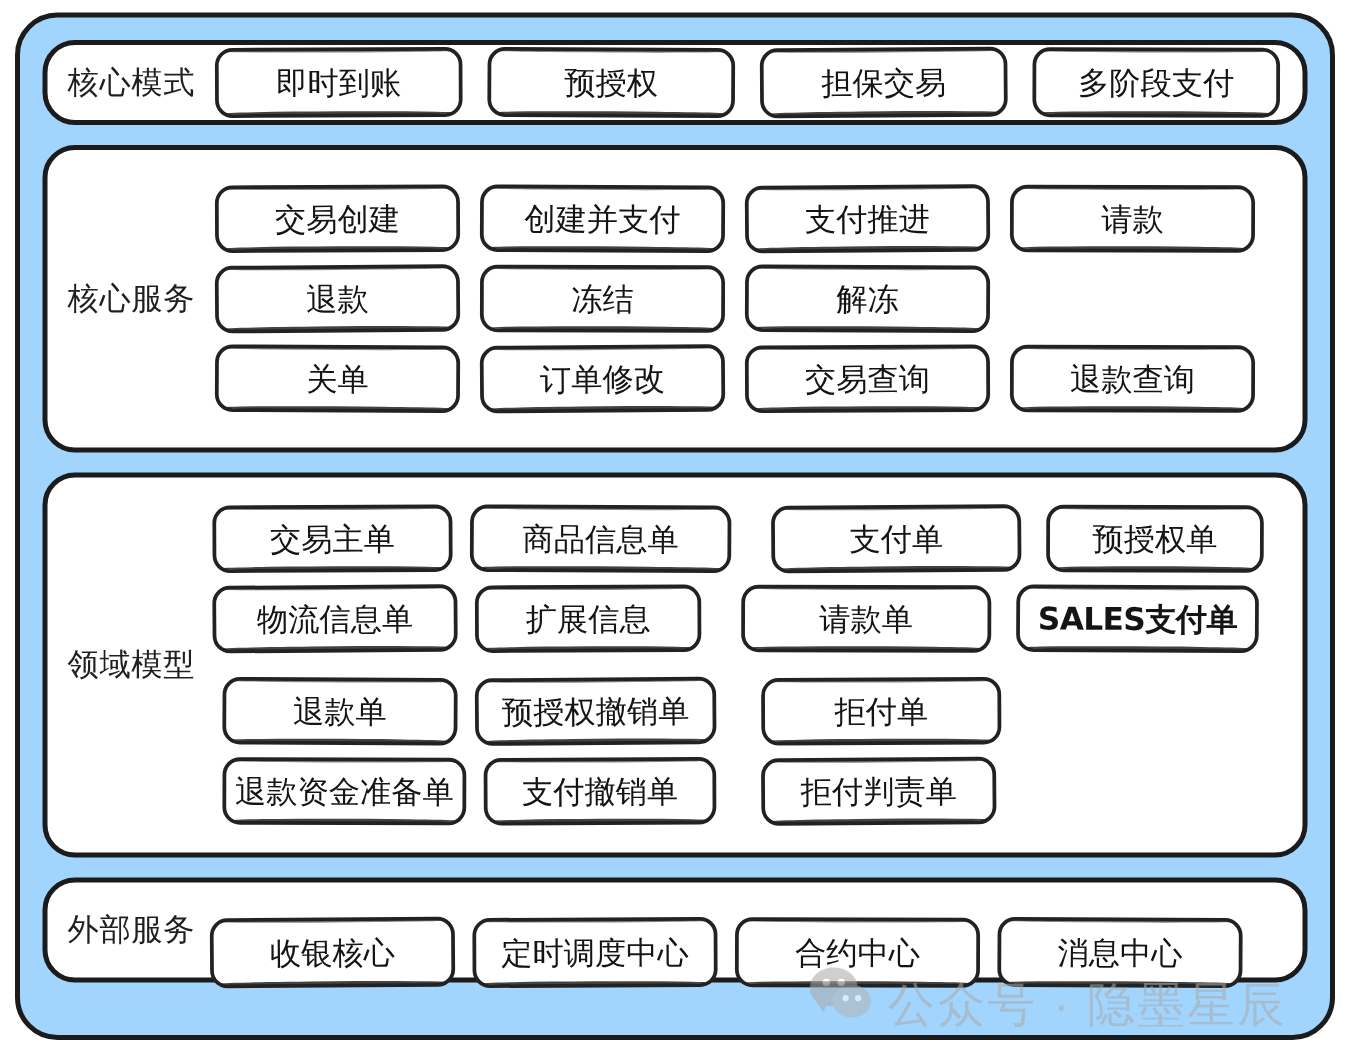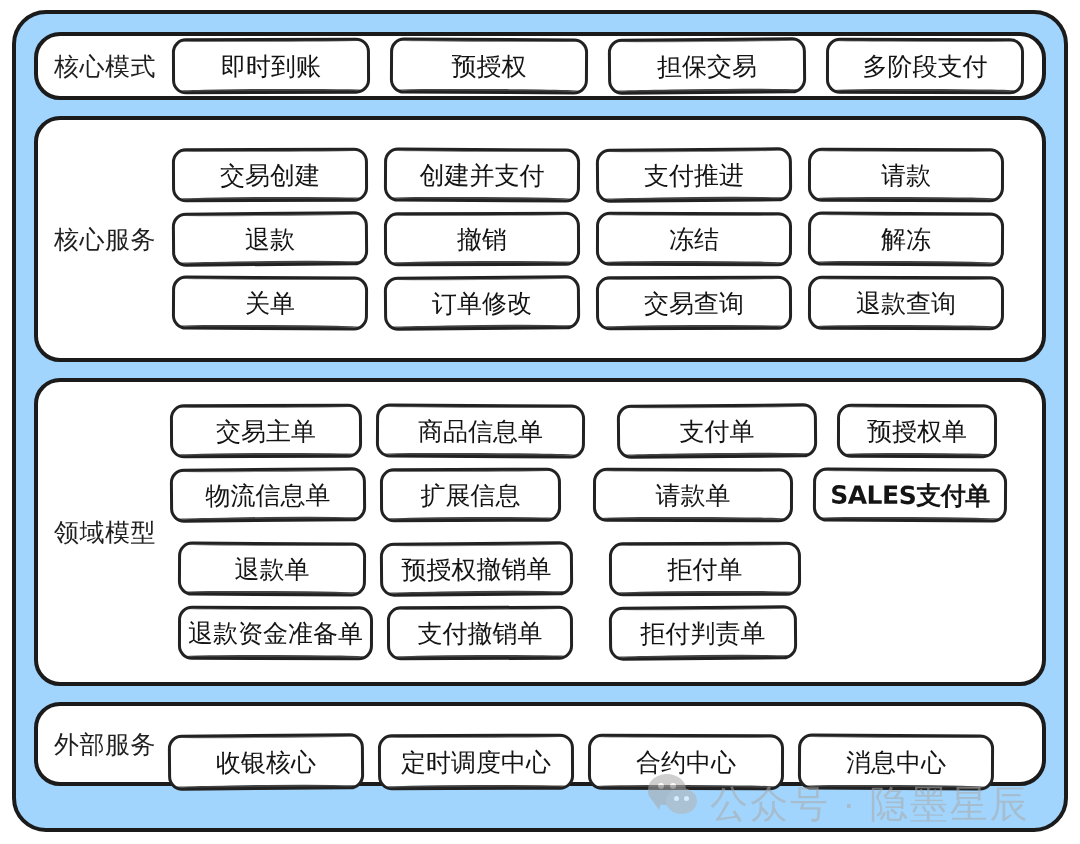--- a/index.html
+++ b/index.html
@@ -133,21 +133,21 @@
   .section-core-svc .row { gap: 16px; }
   .section-core-svc .node { width: 196px; height: 54px; }
 
   
   .section-domain .section-body { gap: 10px; padding-left: 4px; }
   .section-domain .row { gap: 14px; }
   .section-domain .node { height: 54px; }
   .domain-r1 .node:nth-child(1) { width: 192px; }
   .domain-r1 .node:nth-child(2) { width: 209px; }
   .domain-r1 .node:nth-child(3) { width: 200px; margin-left: 18px; }
-  .domain-r1 .node:nth-child(4) { width: 160px; margin-left: 6px; }
+  .domain-r1 .node:nth-child(4) { width: 174px; margin-left: 6px; }
   .domain-r2 .node:nth-child(1) { width: 196px; }
   .domain-r2 .node:nth-child(2) { width: 181px; }
   .domain-r2 .node:nth-child(3) { width: 200px; margin-left: 18px; }
   .domain-r2 .node:nth-child(4) { width: 194px; margin-left: 6px; }
   .domain-r3 { margin-top: 10px; }
   .domain-r3 .node:nth-child(1) { width: 188px; margin-left: 8px; }
   .domain-r3 .node:nth-child(2) { width: 193px; }
   .domain-r3 .node:nth-child(3) { width: 192px; margin-left: 22px; }
   .domain-r4 .node:nth-child(1) { width: 195px; margin-left: 8px; }
   .domain-r4 .node:nth-child(2) { width: 186px; }
@@ -248,21 +248,20 @@
       <div class="section-label">核心服务</div>
       <div class="section-body">
         <div class="row">
           <div class="node tilt-a">交易创建</div>
           <div class="node tilt-b">创建并支付</div>
           <div class="node tilt-c">支付推进</div>
           <div class="node tilt-d">请款</div>
         </div>
         <div class="row">
           <div class="node tilt-c">退款</div>
-          <div class="node tilt-a">撤销</div>
           <div class="node tilt-d">冻结</div>
           <div class="node tilt-b">解冻</div>
         </div>
         <div class="row">
           <div class="node tilt-b">关单</div>
           <div class="node tilt-c">订单修改</div>
           <div class="node tilt-a">交易查询</div>
           <div class="node tilt-d">退款查询</div>
         </div>
       </div>

